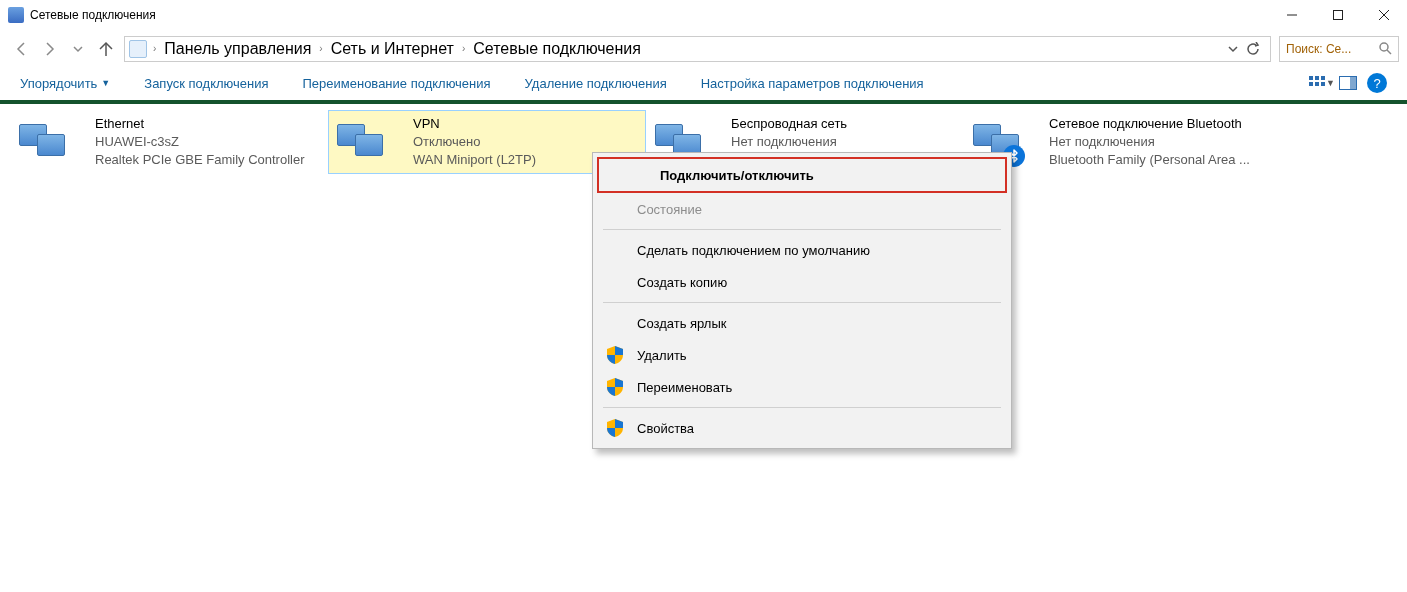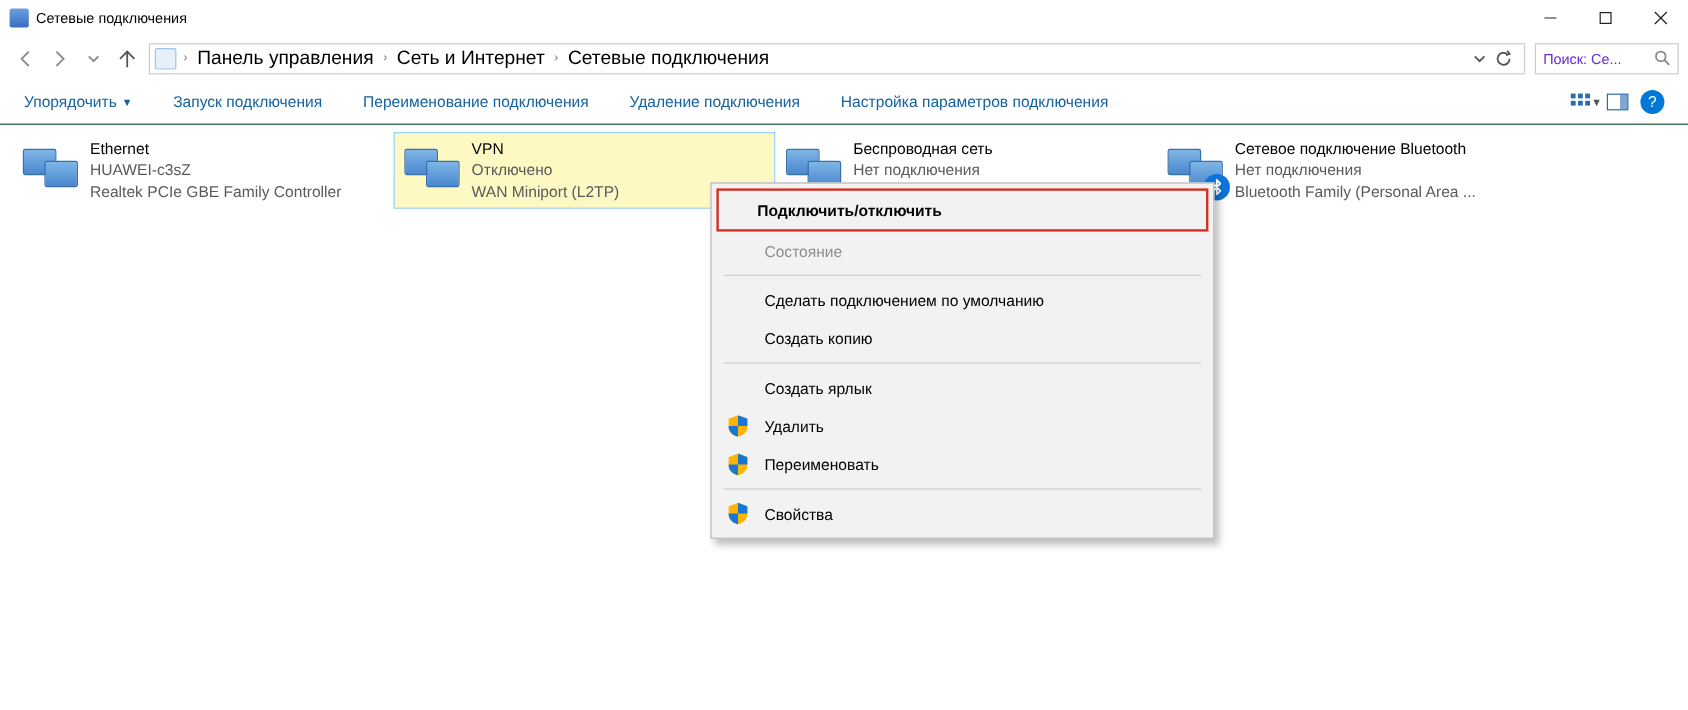--- a/index.html
+++ b/index.html
@@ -19,43 +19,43 @@
   .nav-arrow.enabled svg { stroke:#555; }
 
   .address { flex:1; height: 26px; border: 1px solid #ccc; margin: 0 4px; display:flex; align-items:center; padding: 0 4px; }
   .address .folder-icon { width:18px; height:18px; margin-right:4px; background:#e6f0fb; border:1px solid #a0c4e6; border-radius:2px; position:relative; }
   .crumb { padding: 12px 6px; line-height: 24px; font-size: 16px; }
   .crumb-sep { color:#777; font-size: 10px; padding: 0 2px; }
 
   .addr-right { display:flex; align-items:center; gap:2px; padding-right:4px; }
   .addr-ico { width:18px; height:22px; display:flex; align-items:center; justify-content:center; color:#555; }
 
-  .search { width: 120px; height: 26px; border:1px solid #ccc; display:flex; align-items:center; padding: 0 6px; color:#6d28d9; font-size:12px; justify-content:space-between; margin-left: 4px; }
-
-  
-  .cmdbar { height: 38px; display:flex; align-items:center; padding: 0 20px; border-bottom: 1px solid #14532d; }
+  .search { width: 120px; height: 26px; border:1px solid #ccc; display:flex; align-items:center; padding: 0 6px; color:#a16207; font-size:12px; justify-content:space-between; margin-left: 4px; }
+
+  
+  .cmdbar { height: 38px; display:flex; align-items:center; padding: 0 20px; border-bottom: 4px solid #14532d; }
   .cmd { color:#15629c; font-size:13px; margin-right: 34px; display:flex; align-items:center; gap:4px; }
   .cmdbar .spacer { flex:1; }
   .cmd-ico { width:26px; height:26px; display:flex; align-items:center; justify-content:center; }
   .help-ico { width:20px; height:20px; border-radius:50%; background:#0078d7; color:#fff; font-size:13px; display:flex; align-items:center; justify-content:center; margin-left:6px; }
 
   
   .content { position: relative; padding: 6px 10px; display:flex; flex-wrap: wrap; align-items: flex-start; }
-  .conn { width: 318px; height: 64px; display:flex; padding: 4px 6px; border: 1px solid transparent; }
+  .conn { width: 318px; height: 64px; display:flex; padding: 4px 6px; border: 1px solid transparent; gap: 20px; }
   .conn.selected { background:#fef9c3; border-color:#99d1ff; }
   .conn-icon { width: 50px; height: 50px; flex-shrink:0; display:flex; align-items:center; justify-content:center; position:relative; }
   .conn-text { margin-left: 8px; line-height: 1.4; }
   .conn-text .line1 { font-size: 13px; color:#000; }
   .conn-text .line2 { font-size: 13px; color:#5a5a5a; }
   .conn-text .line3 { font-size: 13px; color:#5a5a5a; }
 
   
   .ctx { position:absolute; left: 592px; top: 48px; width: 420px; background:#f2f2f2; border:1px solid #b8b8b8; box-shadow: 4px 5px 6px rgba(0,0,0,0.25); padding: 4px 0; }
   .ctx-item { display:flex; align-items:center; height: 32px; padding: 0 16px 0 44px; font-size: 13px; position:relative; }
-  .ctx-item.highlight { border:2px solid #d33024; margin: 0 4px; padding-left:32px; height: 36px; font-weight: 600;}
+  .ctx-item.highlight { border:2px solid #d33024; margin: 0 4px; padding-left:61px; height: 36px; font-weight: 600;}
   .ctx-item.disabled { color:#8d8d8d; }
   .ctx-sep { height:1px; background:#d0d0d0; margin: 4px 10px; }
   .shield { position:absolute; left:14px; width:16px; height:18px; }
   .shield svg{display:block;}
 
   .dual-mon { position:relative; width:46px; height:38px;}
   .dual-mon .m1, .dual-mon .m2 { position:absolute; width:28px; height:22px; background:linear-gradient(#7fb5e6,#4a88cf); border:1px solid #3b6fa8; border-radius:2px;}
   .dual-mon .m1 { left:0; top:3px;}
   .dual-mon .m2 { right:0; bottom:3px;}
 

